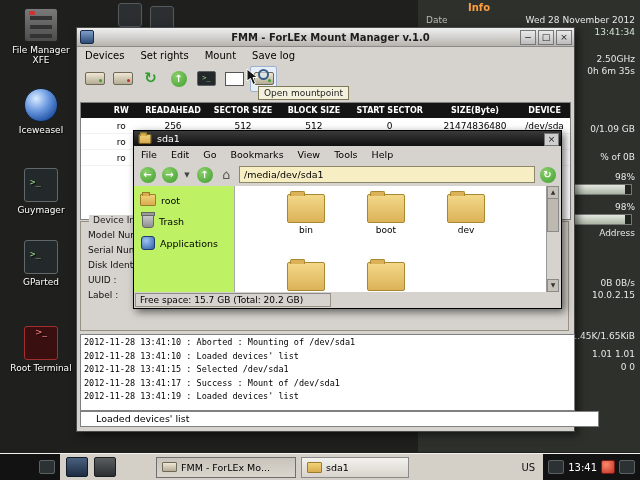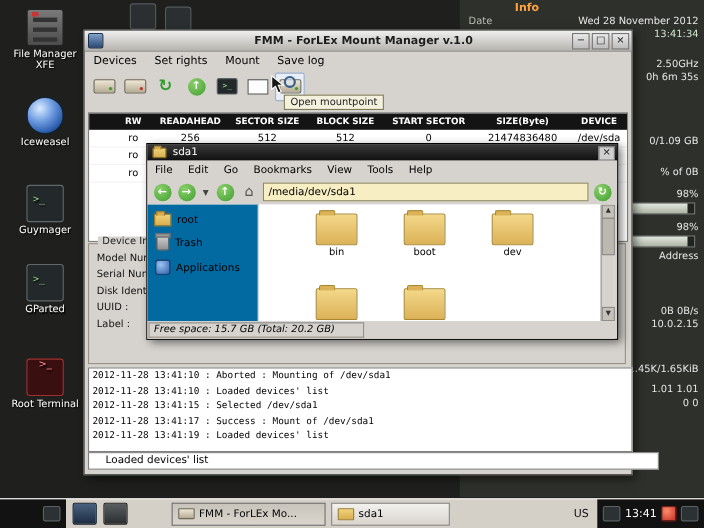--- a/index.html
+++ b/index.html
@@ -85,41 +85,41 @@
             color:#222;font-size:9px;line-height:10px;text-align:center;}
   .fm-menubar{position:absolute;left:0;top:15px;right:0;height:17px;display:flex;align-items:center;font-size:9.5px;background:#d6d3ce;}
   .fm-menubar .mi{padding:1px 7px;}
   .fm-toolbar{position:absolute;left:0;top:32px;right:0;height:23px;display:flex;align-items:center;gap:3px;padding:0 4px;background:#d6d3ce;}
   .nav{display:flex;align-items:center;justify-content:center;width:19px;height:19px;}
   .caret{font-size:7px;color:#444;width:10px;text-align:center;}
   .g-home{font-size:13px;color:#555;line-height:14px;}
   .addr{flex:1;height:15px;background:#f7eec3;border:1px solid #8d8868;font-size:9.5px;line-height:15px;padding:0 4px;
         white-space:nowrap;overflow:hidden;}
   .fm-body{position:absolute;left:0;top:55px;width:425px;height:106px;display:flex;background:#fff;}
-  .fm-side{width:100px;border-right:1px solid #aaa;background:#0369a1;padding-top:4px;}
+  .fm-side{width:100px;border-right:1px solid #aaa;background:#bef264;padding-top:4px;}
   .sitem{display:flex;align-items:center;gap:5px;font-size:9.5px;padding:4px 6px;}
   .sfolder{width:14px;height:10px;background:linear-gradient(#f0d27a,#d9ad4e);border:1px solid #9c7c2c;border-radius:1px;position:relative;}
   .sfolder:before{content:"";position:absolute;top:-3px;left:1px;width:6px;height:3px;background:#d9ad4e;border:1px solid #9c7c2c;border-bottom:none;}
   .strash{width:10px;height:12px;background:linear-gradient(#cfcfcf,#8f8f8f);border:1px solid #666;border-radius:1px 1px 3px 3px;position:relative;margin-left:2px;}
   .strash:before{content:"";position:absolute;top:-3px;left:-2px;width:12px;height:2px;background:#9a9a9a;border:1px solid #666;}
   .sapps{width:12px;height:12px;background:radial-gradient(circle at 35% 30%,#9ec4f0,#2d5fa8);border:1px solid #1d3c6e;border-radius:3px;margin-left:1px;}
   .fm-main{flex:1;position:relative;overflow:hidden;background:#fff;}
   .fitem{position:absolute;width:66px;text-align:center;font-size:9px;}
   .folder{width:36px;height:27px;margin:0 auto 2px auto;background:linear-gradient(#f3d889,#dcb258);
           border:1px solid #a8872f;border-radius:2px;position:relative;}
   .folder:before{content:"";position:absolute;top:-4px;left:2px;width:13px;height:4px;background:#dcb258;
                  border:1px solid #a8872f;border-bottom:none;border-radius:2px 2px 0 0;}
   .vsb{position:absolute;right:0;top:0;bottom:0;width:12px;background:#d6d3ce;border-left:1px solid #999;}
   .vsb .ar{height:11px;background:#c6c2ba;border:1px solid #8a8a8a;font-size:6px;text-align:center;line-height:10px;color:#333;}
   .vsb .dn{position:absolute;bottom:0;left:0;right:0;}
   .vsb .thumb{position:absolute;left:0;right:0;top:12px;height:32px;background:#bdb9b0;border:1px solid #8a8a8a;}
   .fm-status{position:absolute;left:0;bottom:0;width:425px;height:16px;display:flex;background:#d6d3ce;font-size:9px;}
   .fm-status .cell{border:1px solid #979184;border-top-color:#8a8a8a;margin:1px;line-height:12px;padding:0 4px;white-space:nowrap;overflow:hidden;}
   .fm-status .l{flex:1;}
-  .fm-status .r{width:186px;font-style:italic;}
+  .fm-status .r{width:186px;}
 
   
   #tooltip{position:absolute;left:258px;top:86px;z-index:30;background:#f4f0de;border:1px solid #7e7a58;
            font-size:9px;line-height:12px;padding:0 5px;color:#222;}
   #cursor{position:absolute;left:246px;top:68px;z-index:60;}
 
   
   #taskbar{position:absolute;left:0;bottom:0;width:640px;height:26px;background:#d4d0c8;border-top:1px solid #f2f2f2;
            display:flex;align-items:center;z-index:50;font-size:10px;}
   .tb-black{background:#121212;height:26px;display:flex;align-items:center;gap:4px;padding:0 5px;}

